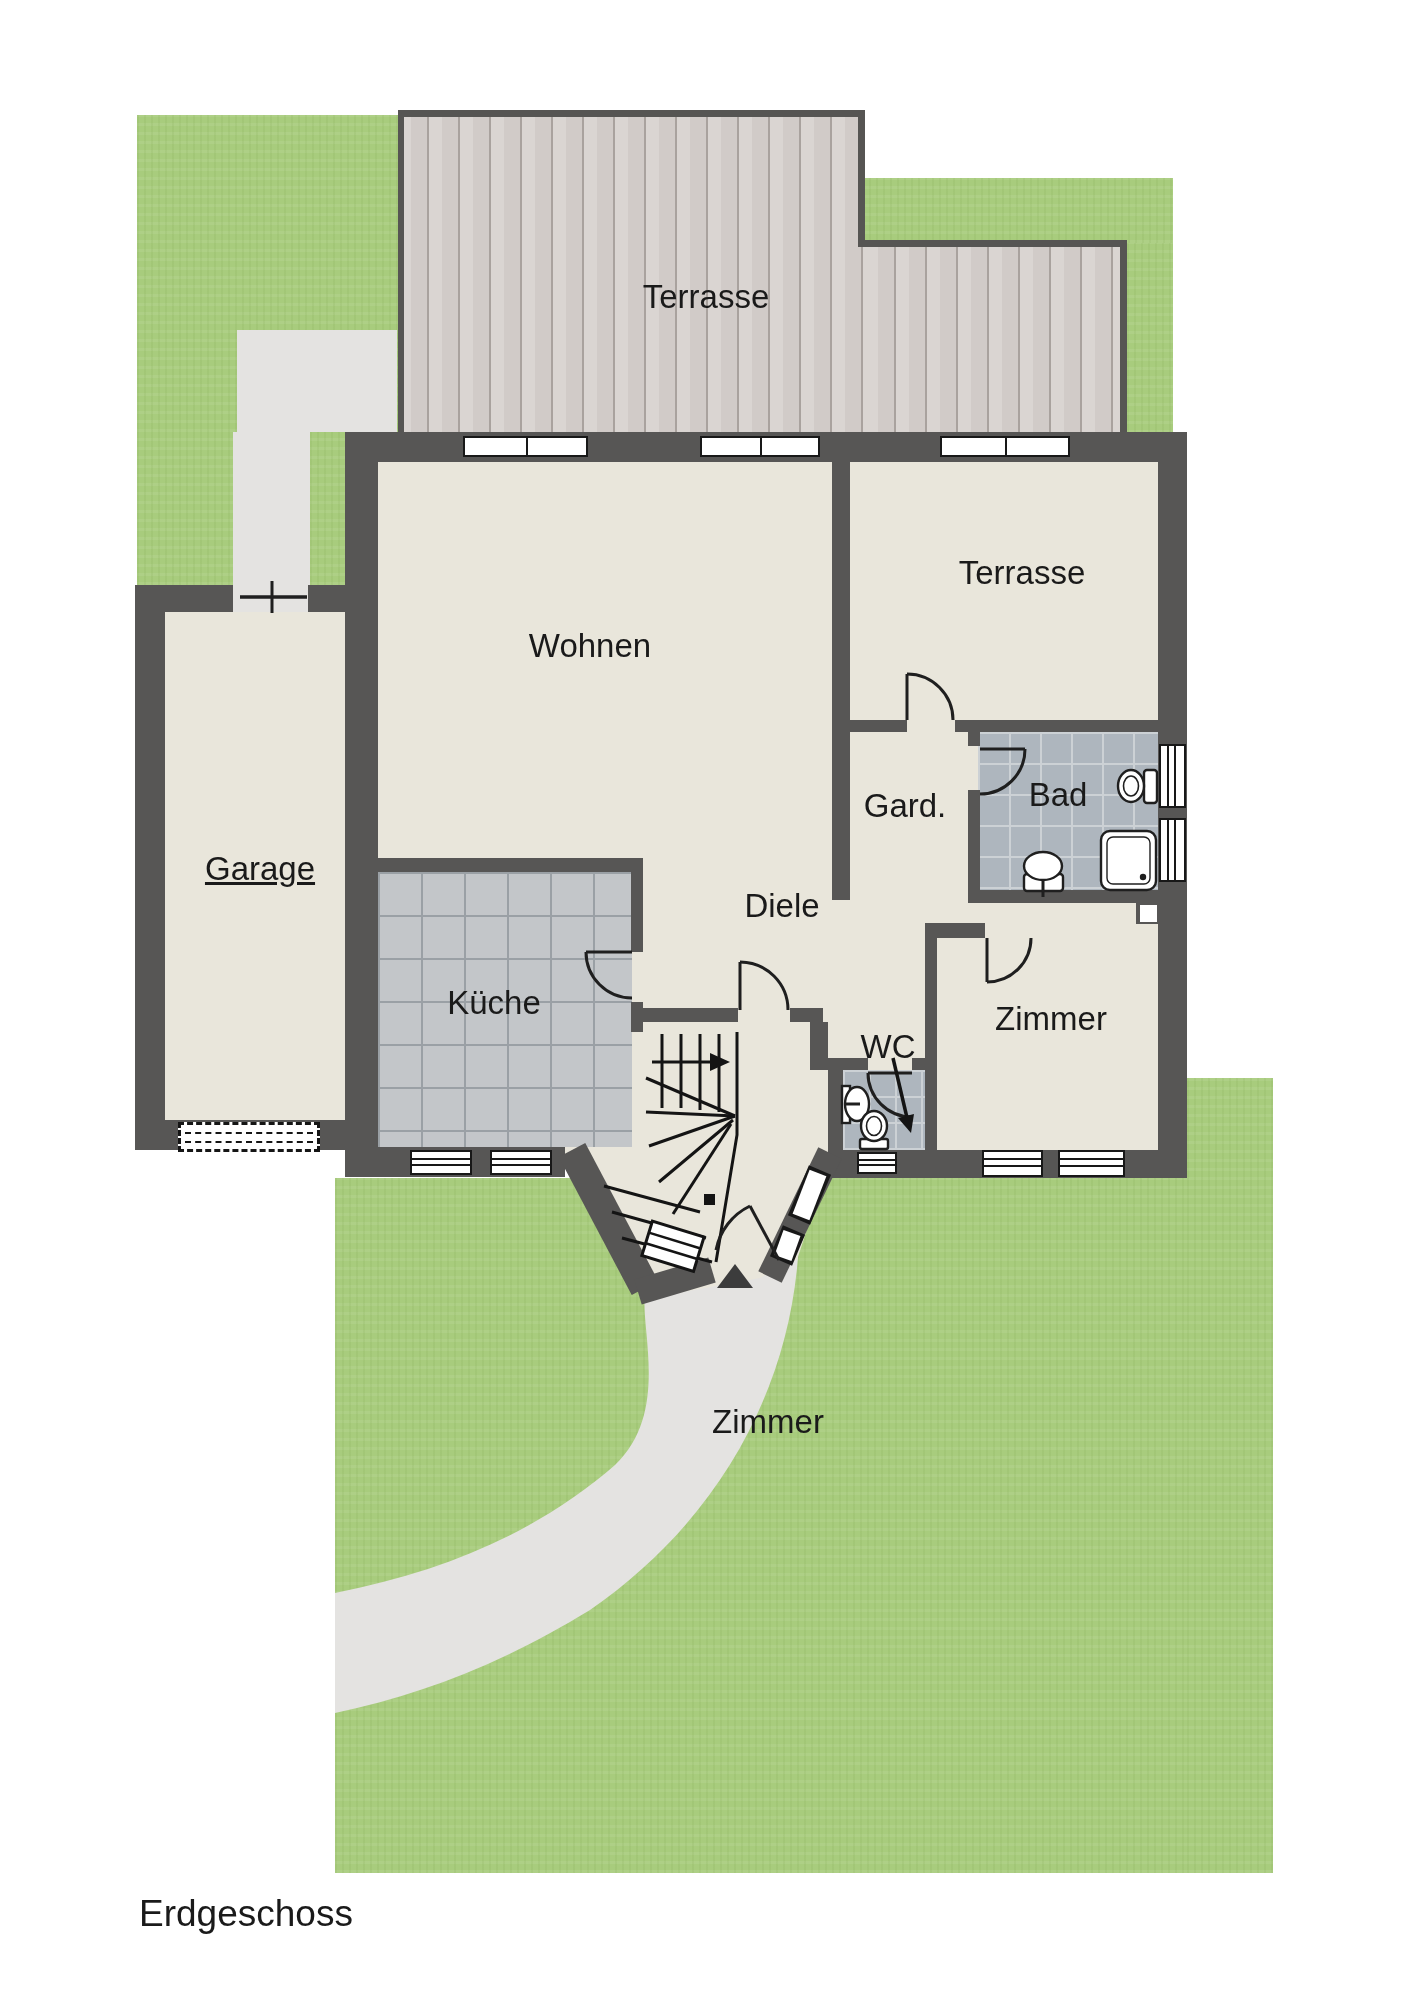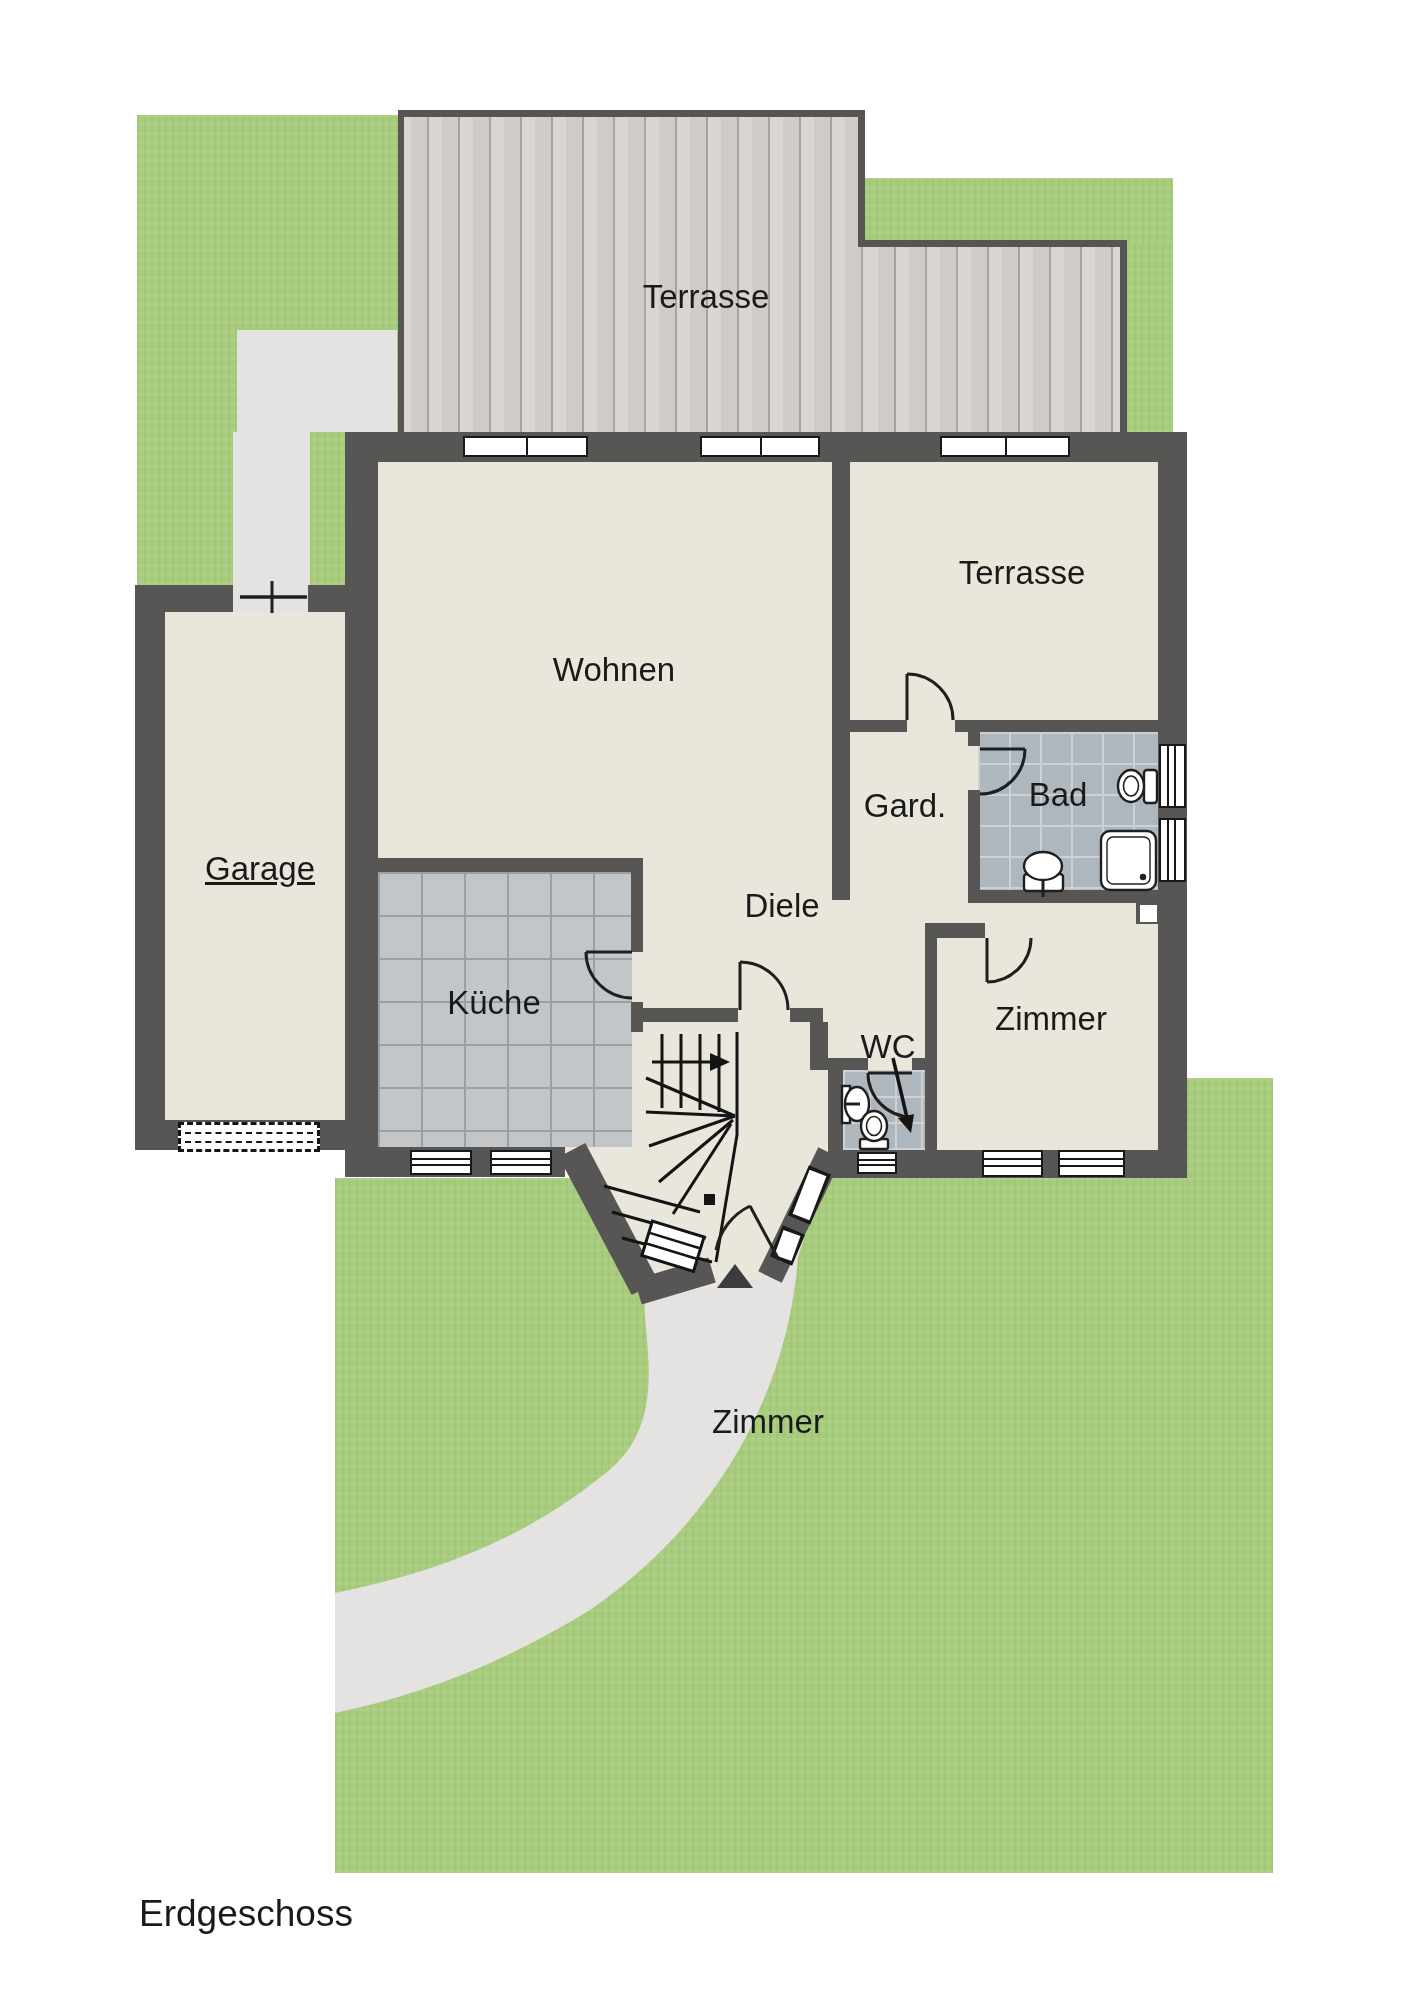--- a/index.html
+++ b/index.html
@@ -231,21 +231,21 @@
 
     <g>
       <line x1="893" y1="1058" x2="908" y2="1122" stroke="#141414" stroke-width="3.5"></line>
       <polygon points="911,1133 898,1118 914,1114" fill="#141414"></polygon>
     </g>
 
     <polygon points="735,1264 717,1288 753,1288" fill="#3c3c3c"></polygon>
   </svg>
 
   <div class="lbl" style="left:706px;top:297px;">Terrasse</div>
-  <div class="lbl" style="left:614px;top:646px;margin-top:24px;">Wohnen</div>
+  <div class="lbl" style="left:590px;top:646px;">Wohnen</div>
   <div class="lbl" style="left:1022px;top:573px;">Terrasse</div>
   <div class="lbl" style="left:260px;top:869px;text-decoration:underline;">Garage</div>
   <div class="lbl" style="left:494px;top:992px;margin-top:11px;">Küche</div>
   <div class="lbl" style="left:740px;top:906px;margin-left:42px;">Diele</div>
   <div class="lbl" style="left:905px;top:806px;">Gard.</div>
   <div class="lbl" style="left:1058px;top:795px;">Bad</div>
   <div class="lbl" style="left:888px;top:1047px;">WC</div>
   <div class="lbl" style="left:1051px;top:1019px;">Zimmer</div>
   <div class="lbl" style="left:768px;top:1422px;">Zimmer</div>
 

